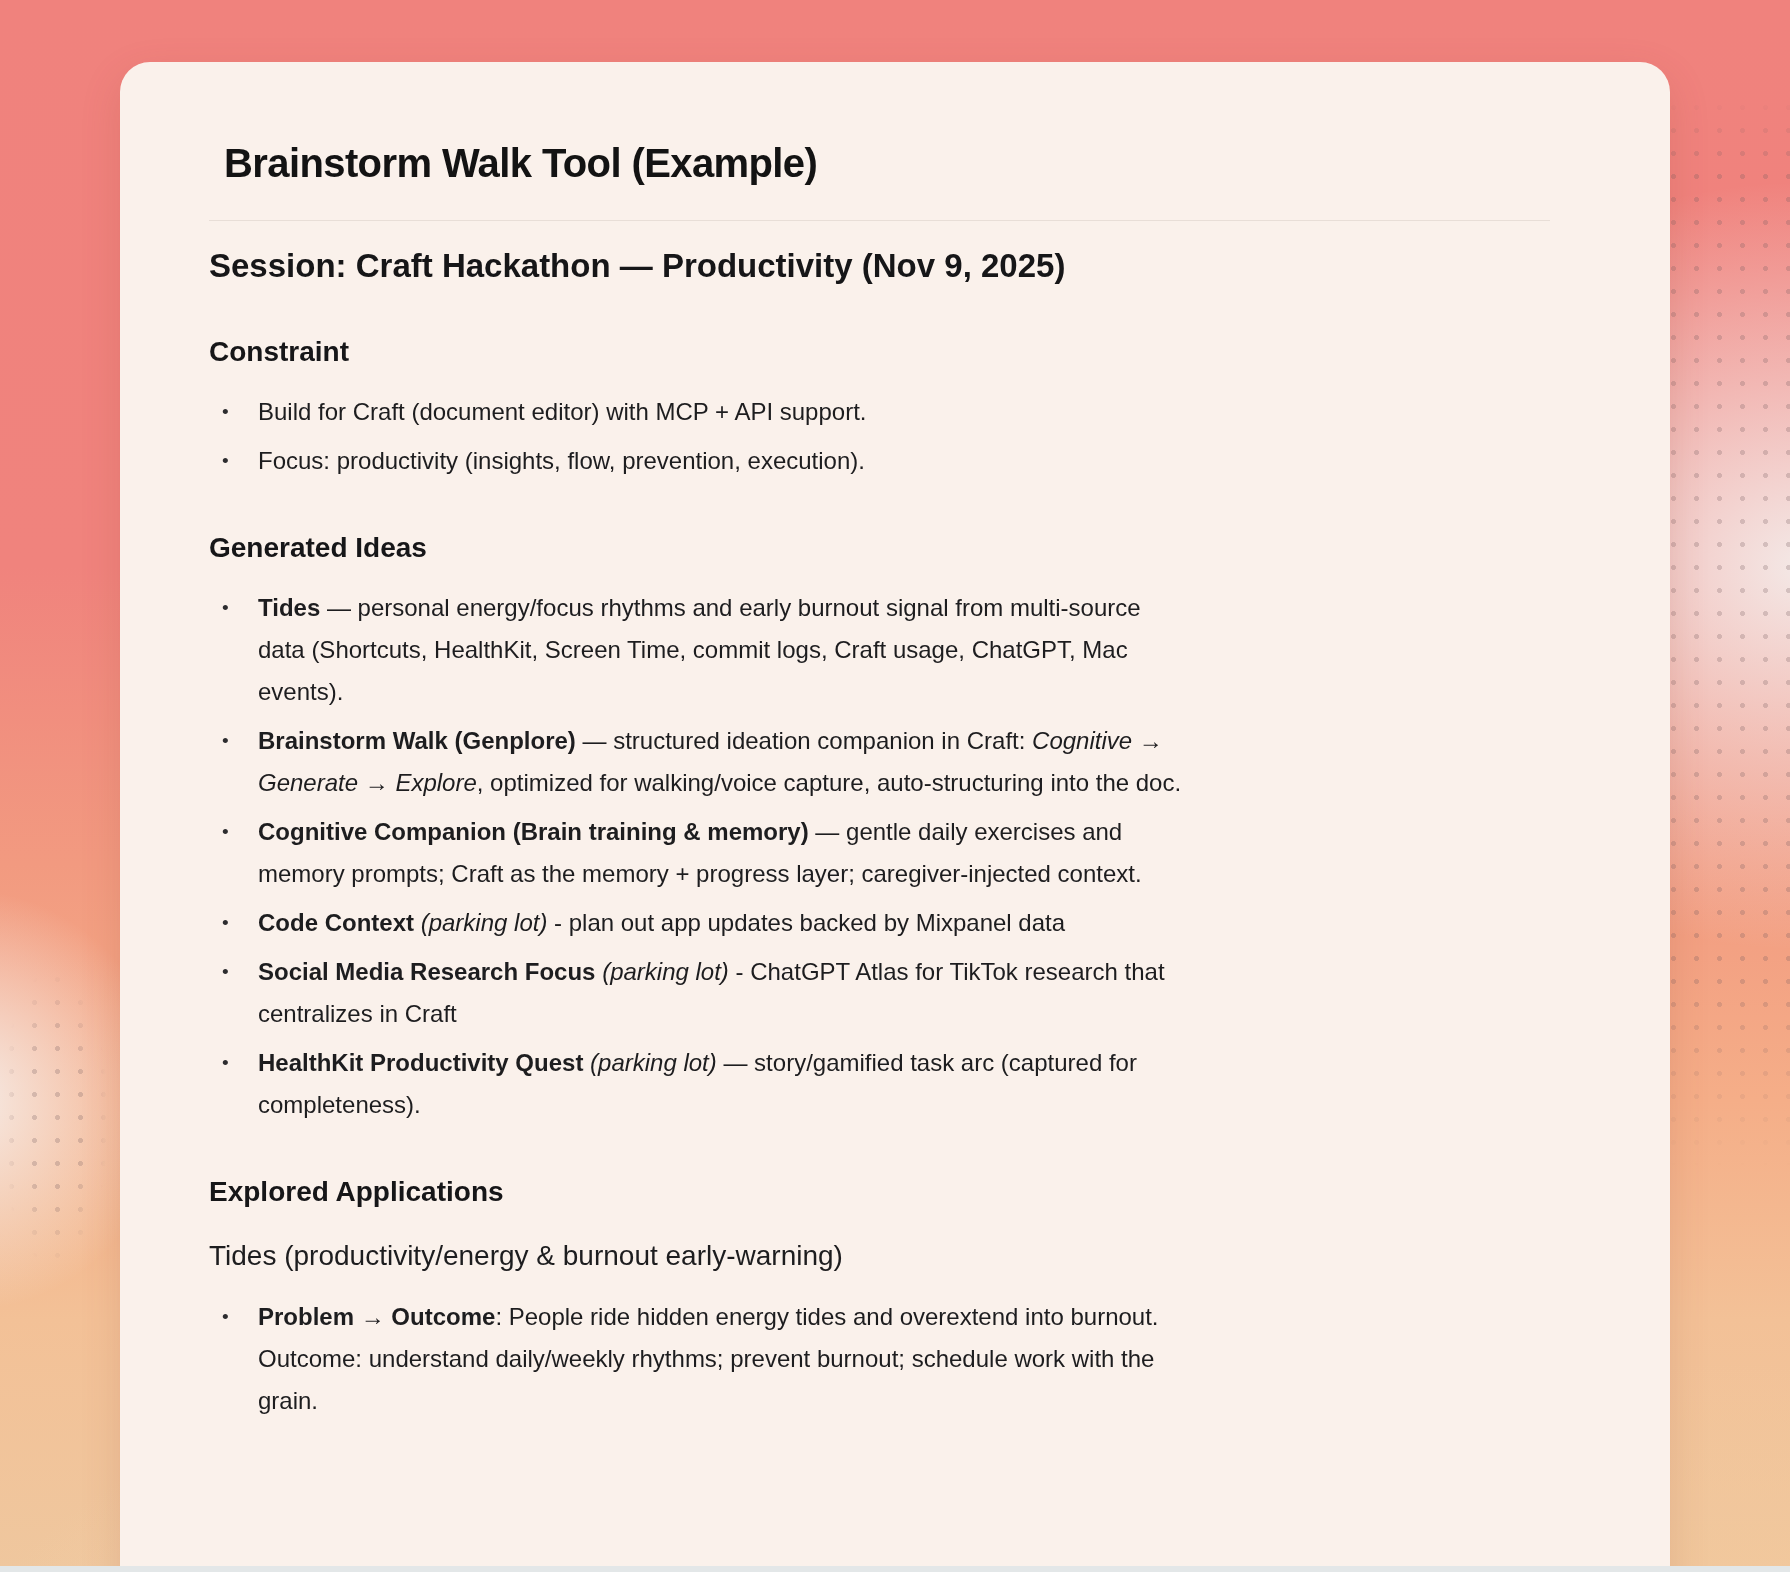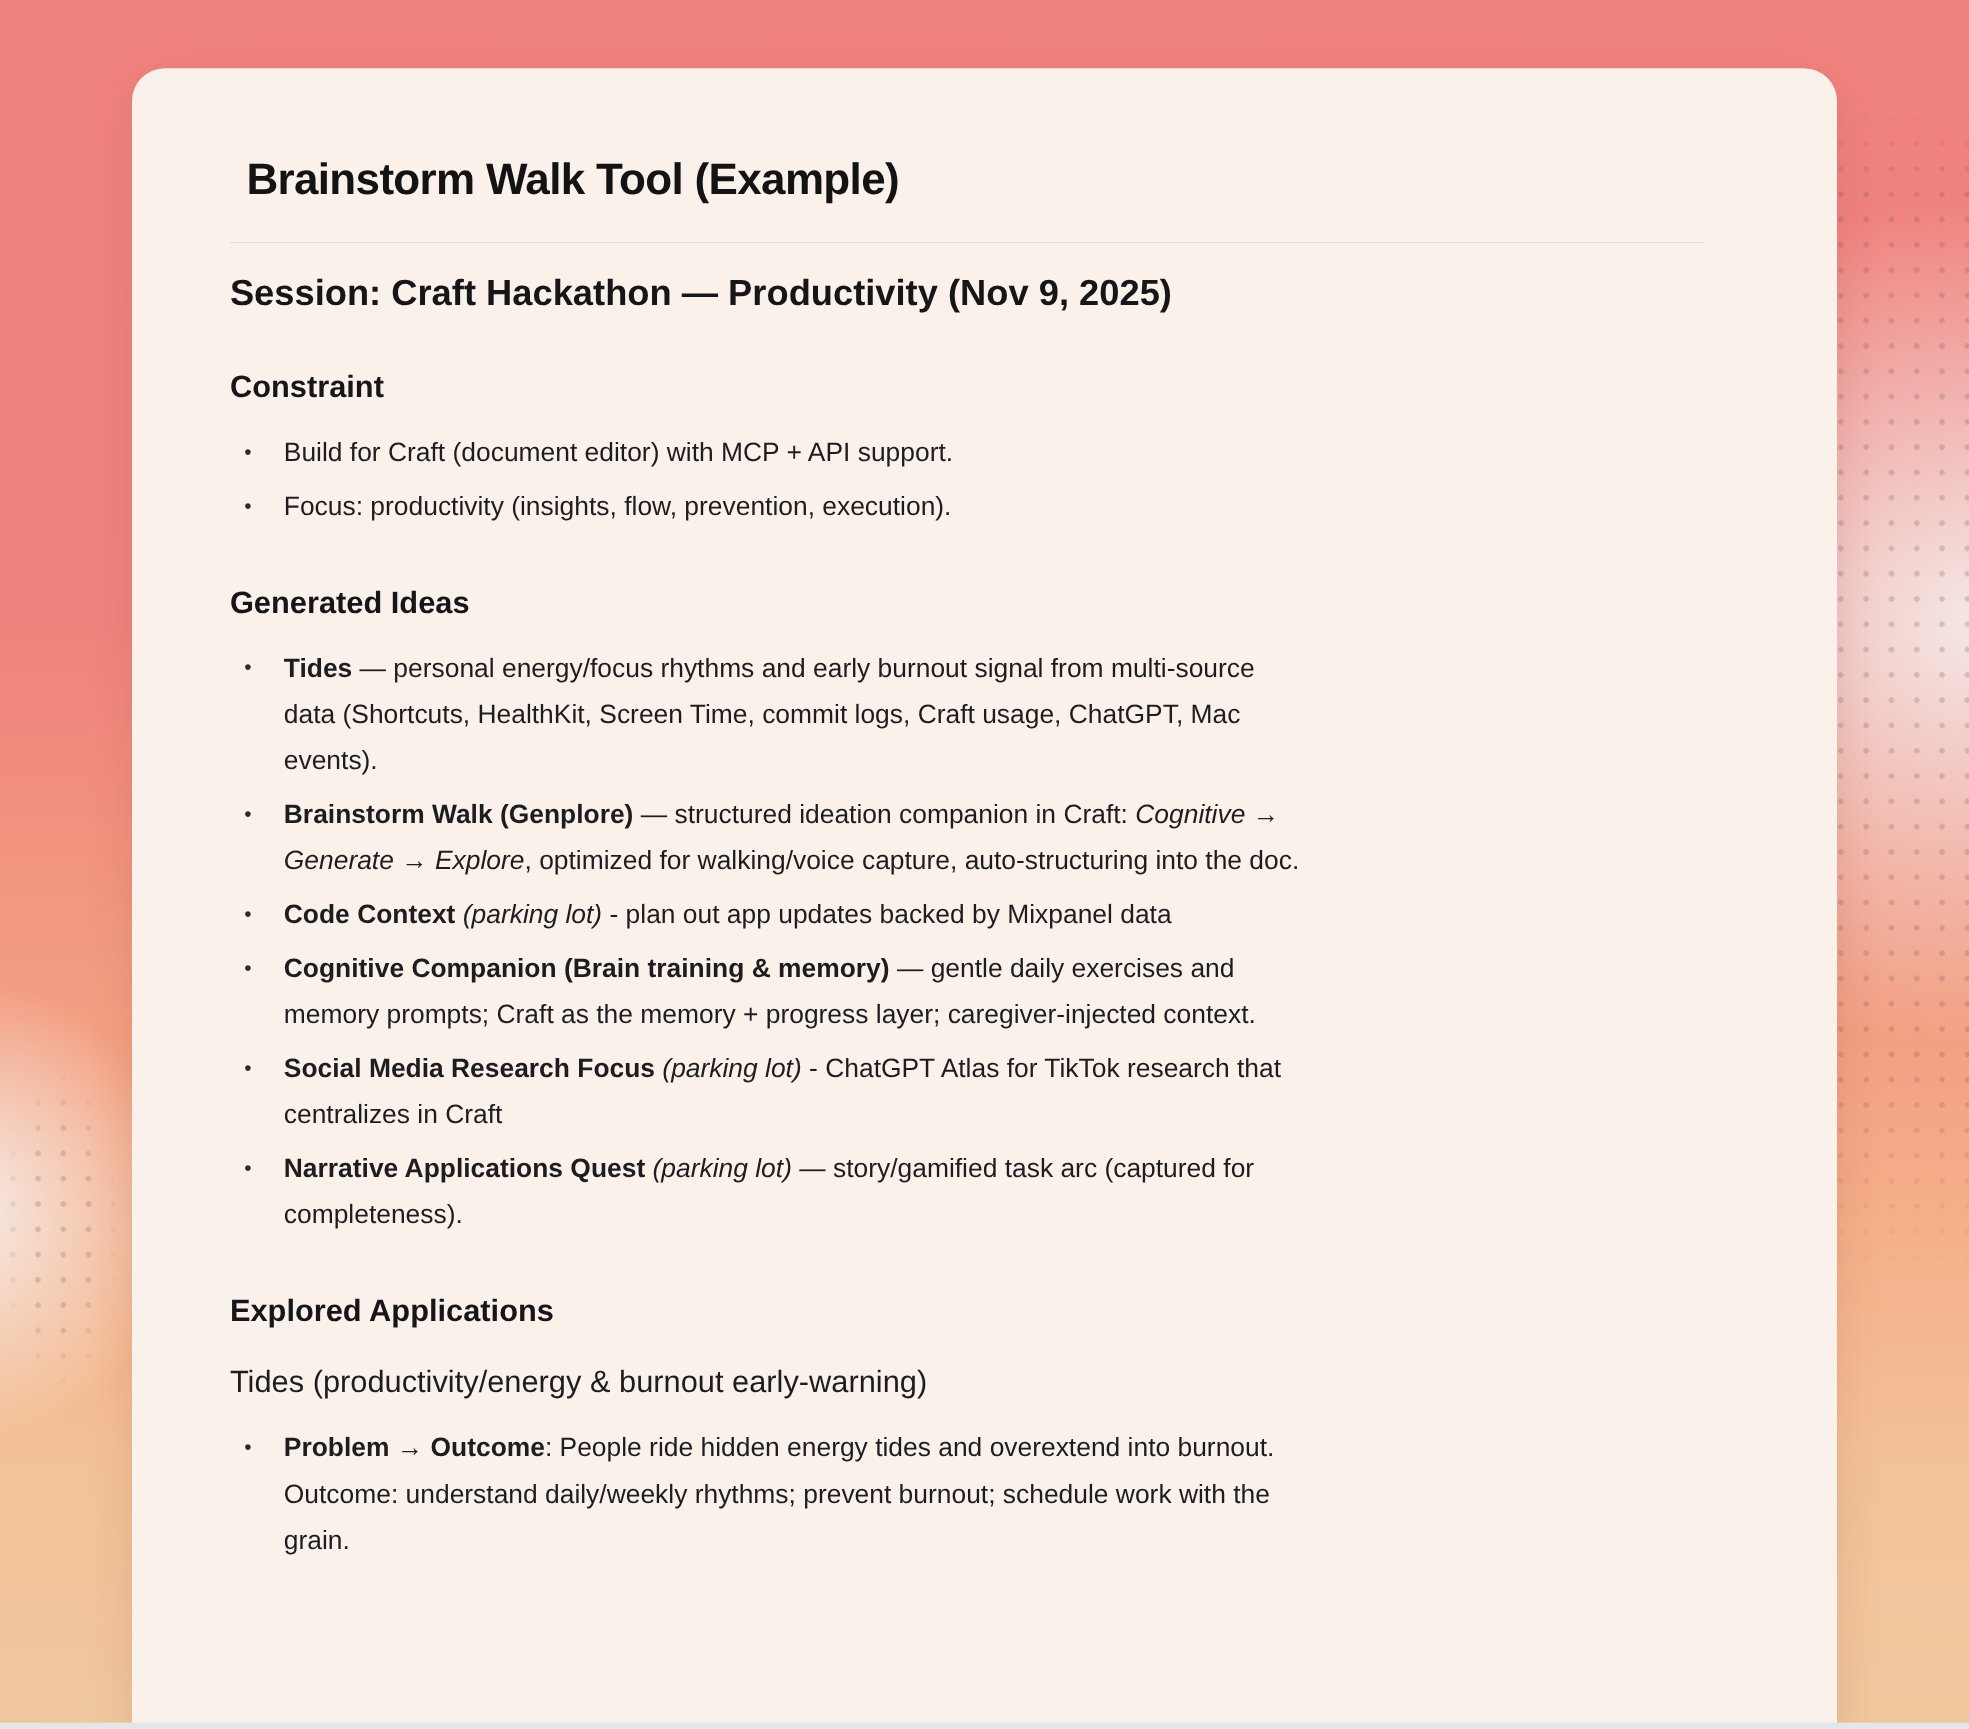--- a/index.html
+++ b/index.html
@@ -104,24 +104,24 @@
     <h3 class="h3">Constraint</h3>
     <ul class="doc-list">
       <li><span>Build for Craft (document editor) with MCP + API support.</span></li>
       <li><span>Focus: productivity (insights, flow, prevention, execution).</span></li>
     </ul>
 
     <h3 class="h3">Generated Ideas</h3>
     <ul class="doc-list">
       <li><span style="font-weight: 700;">Tides</span><span> — personal energy/focus rhythms and early burnout signal from multi-source</span><br><span>data (Shortcuts, HealthKit, Screen Time, commit logs, Craft usage, ChatGPT, Mac</span><br><span>events).</span></li>
       <li><span style="font-weight: 700;">Brainstorm Walk (Genplore)</span><span> — structured ideation companion in Craft: </span><span style="font-style: italic;">Cognitive →</span><br><span style="font-style: italic;">Generate → Explore</span><span>, optimized for walking/voice capture, auto-structuring into the doc.</span></li>
+      <li><span style="font-weight: 700;">Cognitive Companion (Brain training &amp; memory)</span><span> — gentle daily exercises and</span><br><span>memory prompts; Craft as the memory + progress layer; caregiver-injected context.</span></li>
       <li><span style="font-weight: 700;">Code Context</span><span> </span><span style="font-style: italic;">(parking lot)</span><span> - plan out app updates backed by Mixpanel data</span></li>
-      <li><span style="font-weight: 700;">Cognitive Companion (Brain training &amp; memory)</span><span> — gentle daily exercises and</span><br><span>memory prompts; Craft as the memory + progress layer; caregiver-injected context.</span></li>
       <li><span style="font-weight: 700;">Social Media Research Focus</span><span> </span><span style="font-style: italic;">(parking lot)</span><span> - ChatGPT Atlas for TikTok research that</span><br><span>centralizes in Craft</span></li>
-      <li><span style="font-weight: 700;">Narrative Applications Quest</span><span> </span><span style="font-style: italic;">(parking lot)</span><span> — story/gamified task arc (captured for</span><br><span>completeness).</span></li>
+      <li><span style="font-weight: 700;">HealthKit Productivity Quest</span><span> </span><span style="font-style: italic;">(parking lot)</span><span> — story/gamified task arc (captured for</span><br><span>completeness).</span></li>
     </ul>
 
     <h3 class="h3">Explored Applications</h3>
     <p class="para">Tides (productivity/energy &amp; burnout early-warning)</p>
     <ul class="doc-list" style="margin-top:19px;">
       <li><span style="font-weight: 700;">Problem → Outcome</span><span>: People ride hidden energy tides and overextend into burnout.</span><br><span>Outcome: understand daily/weekly rhythms; prevent burnout; schedule work with the</span><br><span>grain.</span></li>
     </ul>
 
   </div>
 

